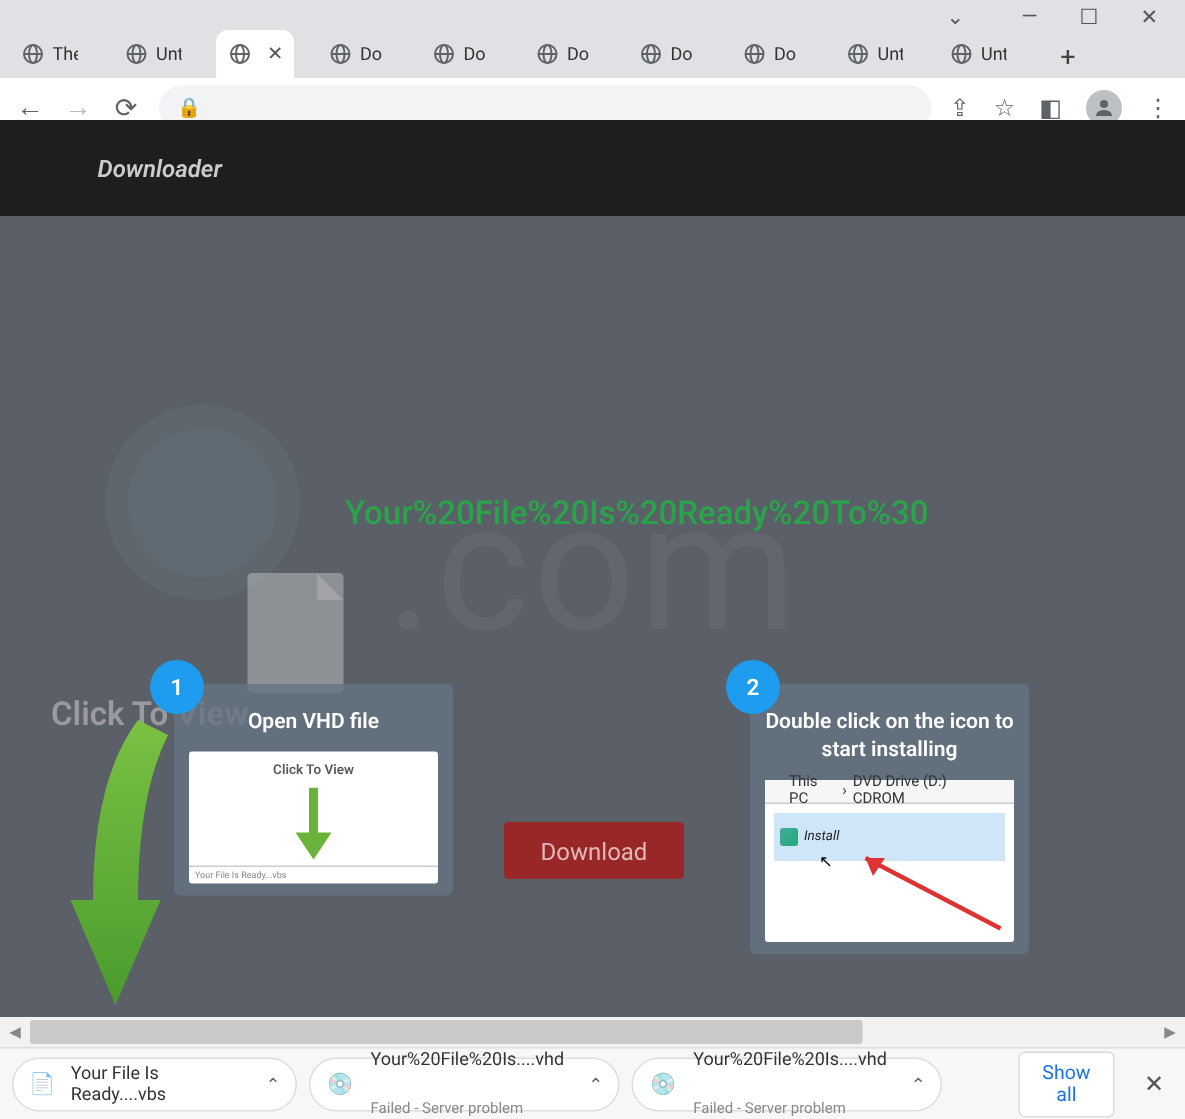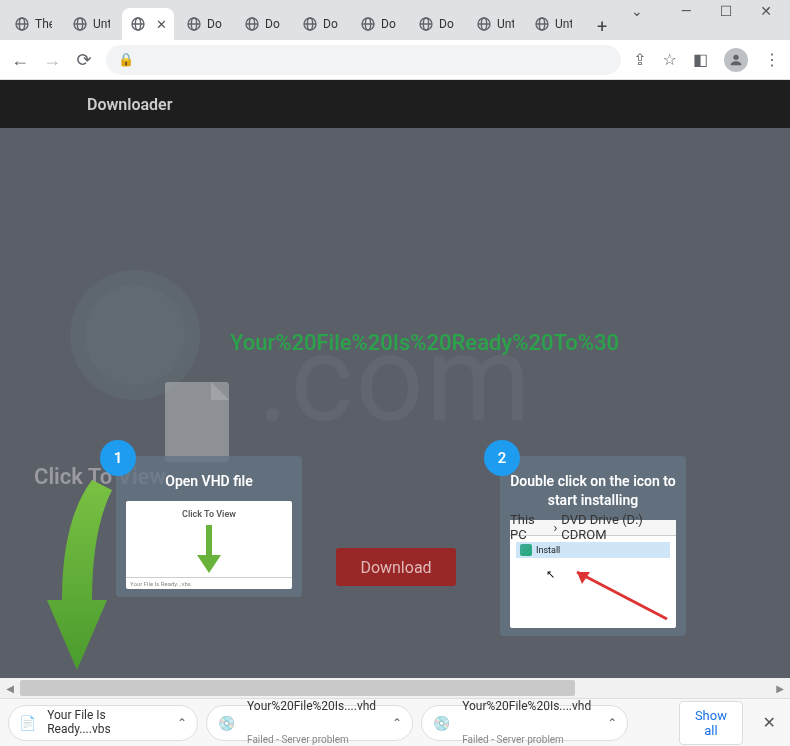--- a/index.html
+++ b/index.html
@@ -4,41 +4,41 @@
 <style>
 * { margin:0; padding:0; box-sizing:border-box; font-family:-apple-system,Segoe UI,Roboto,Arial,sans-serif; }
 body { width:790px; height:746px; background:#fff; overflow:hidden; position:relative; }
 
 
 .window-controls { position:absolute; top:0; right:0; width:180px; height:22px; display:flex; justify-content:flex-end; align-items:center; gap:28px; padding-right:18px; }
 .window-controls span { font-size:14px; color:#555; }
 .chevron-down { font-size:16px; color:#444; margin-right:10px; }
 
 
-.tabstrip { height:40px; background:#dfe1e5; display:flex; align-items:flex-end; padding:20px 6px 0 6px; gap:4px; }
+.tabstrip { height:52px; background:#dfe1e5; display:flex; align-items:flex-end; padding:20px 6px 0 6px; gap:15px; }
 .tab { display:flex; align-items:center; gap:5px; height:32px; padding:0 8px; border-radius:8px 8px 0 0; font-size:12px; color:#333; min-width:0; flex:0 0 54px; overflow:hidden; white-space:nowrap; }
 .tab.active { background:#fff; flex:0 0 52px; }
 .tab .favicon { width:16px; height:16px; flex:0 0 16px; }
 .tab .tabtitle { overflow:hidden; text-overflow:clip; }
 .tab .tabclose { font-size:13px; color:#555; margin-left:auto; }
 .newtab { width:28px; height:28px; display:flex; align-items:center; justify-content:center; font-size:18px; color:#444; margin-left:4px; }
 
 
 .toolbar { height:40px; background:#fff; border-bottom:1px solid #e0e0e0; display:flex; align-items:center; padding:0 10px; gap:12px; }
 .nav-icon { width:20px; text-align:center; color:#5f6368; font-size:18px; }
 .nav-icon.disabled { color:#bbb; }
 .addressbar { flex:1; height:30px; background:#f1f3f4; border-radius:15px; display:flex; align-items:center; padding:0 12px; }
 .lock { color:#5f6368; font-size:13px; }
 .right-icons { display:flex; align-items:center; gap:16px; color:#5f6368; }
 .right-icons span { font-size:16px; }
 .profile-dot { width:24px; height:24px; border-radius:50%; background:#bdc1c6; display:flex; align-items:center; justify-content:center; }
 
 
 .page { position:absolute; top:80px; left:0; right:0; bottom:68px; background:#5b6068; overflow:hidden; }
-.page-header { height:48px; background:#1e1e1e; display:flex; align-items:center; padding-left:87px; color:#ccc; font-size:16px; font-weight:600; }
+.page-header { height:64px; background:#1e1e1e; display:flex; align-items:center; padding-left:65px; color:#ccc; font-size:16px; font-weight:600;font-style:italic; }
 .watermark { position:absolute; top:50%; left:50%; transform:translate(-50%,-50%); font-size:120px; font-weight:400; color:rgba(255,255,255,0.045); letter-spacing:2px; white-space:nowrap; pointer-events:none; }
 .watermark-logo { position:absolute; top:190px; left:70px; width:130px; height:130px; border-radius:50%; background:rgba(120,145,160,0.12); pointer-events:none; }
 .watermark-logo::before { content:""; position:absolute; top:15px; left:15px; width:100px; height:100px; border-radius:50%; background:rgba(120,145,160,0.1); }
 
 .headline { position:absolute; top:250px; left:230px; right:0; color:#2aa34a; font-size:22px; font-weight:500; white-space:nowrap; overflow:hidden; }
 
 .click-to-view-text { position:absolute; top:384px; left:34px; color:#9a9aa0; font-size:22px; font-weight:600; }
 
 .green-arrow { position:absolute; top:400px; left:42px; width:80px; height:200px; }
 .green-arrow svg { width:100%; height:100%; }
@@ -54,22 +54,22 @@
 .step-card.two { top:376px; left:500px; }
 .step-badge { position:absolute; top:-16px; left:-16px; width:36px; height:36px; border-radius:50%; background:#1e9cf0; color:#fff; display:flex; align-items:center; justify-content:center; font-size:15px; font-weight:600; }
 .step-title { color:#fff; text-align:center; font-size:14px; font-weight:600; padding:16px 10px 10px; line-height:1.35; }
 .step-img { margin:0 10px; background:#fff; border-radius:2px; }
 .step-img.one-img { height:88px; position:relative; }
 .step-img.one-img .click-label { position:absolute; top:8px; left:0; right:0; text-align:center; font-size:9px; color:#5a5a5a; font-weight:600; }
 .step-img.one-img .mini-arrow { position:absolute; top:24px; left:50%; transform:translateX(-50%); }
 .step-img.one-img .bottom-bar { position:absolute; bottom:0; left:0; right:0; height:12px; border-top:1px solid #ccc; font-size:6px; color:#888; padding-left:4px; display:flex; align-items:center; }
 
 .step-img.two-img { height:108px; position:relative; }
-.step-img.two-img .path-bar { height:16px; background:#f6f6f6; border-bottom:1px solid #ccc; font-size:13px; color:#333; padding:2px 0; display:flex; align-items:center; gap:4px; }
-.step-img.two-img .install-row { margin:6px; height:16px; background:#cfe6f8; display:flex; align-items:center; gap:4px; padding:0 4px; font-size:9px; color:#222; }
+.step-img.two-img .path-bar { height:16px; background:#f6f6f6; border-bottom:1px solid #ccc; font-size:10px; color:#333; padding:2px 16px; display:flex; align-items:center; gap:4px; }
+.step-img.two-img .install-row { margin:6px; height:32px; background:#cfe6f8; display:flex; align-items:center; gap:4px; padding:0 4px; font-size:9px; color:#222;font-style:italic; }
 .step-img.two-img .install-icon { width:12px; height:12px; background:linear-gradient(135deg,#4a9,#2a7); border-radius:2px; }
 .step-img.two-img .cursor { position:absolute; top:48px; left:36px; font-size:11px; color:#000; }
 .step-img.two-img .red-arrow { position:absolute; bottom:4px; right:4px; width:110px; height:60px; }
 
 
 .hscroll { position:absolute; left:0; right:0; bottom:48px; height:20px; background:#f1f1f1; display:flex; align-items:center; }
 .hscroll .track { flex:1; height:16px; background:#f1f1f1; position:relative; }
 .hscroll .thumb { position:absolute; left:0; width:74%; height:100%; background:#c9c9c9; border-radius:2px; }
 .hscroll .arrow { width:20px; text-align:center; color:#888; font-size:10px; }
 

